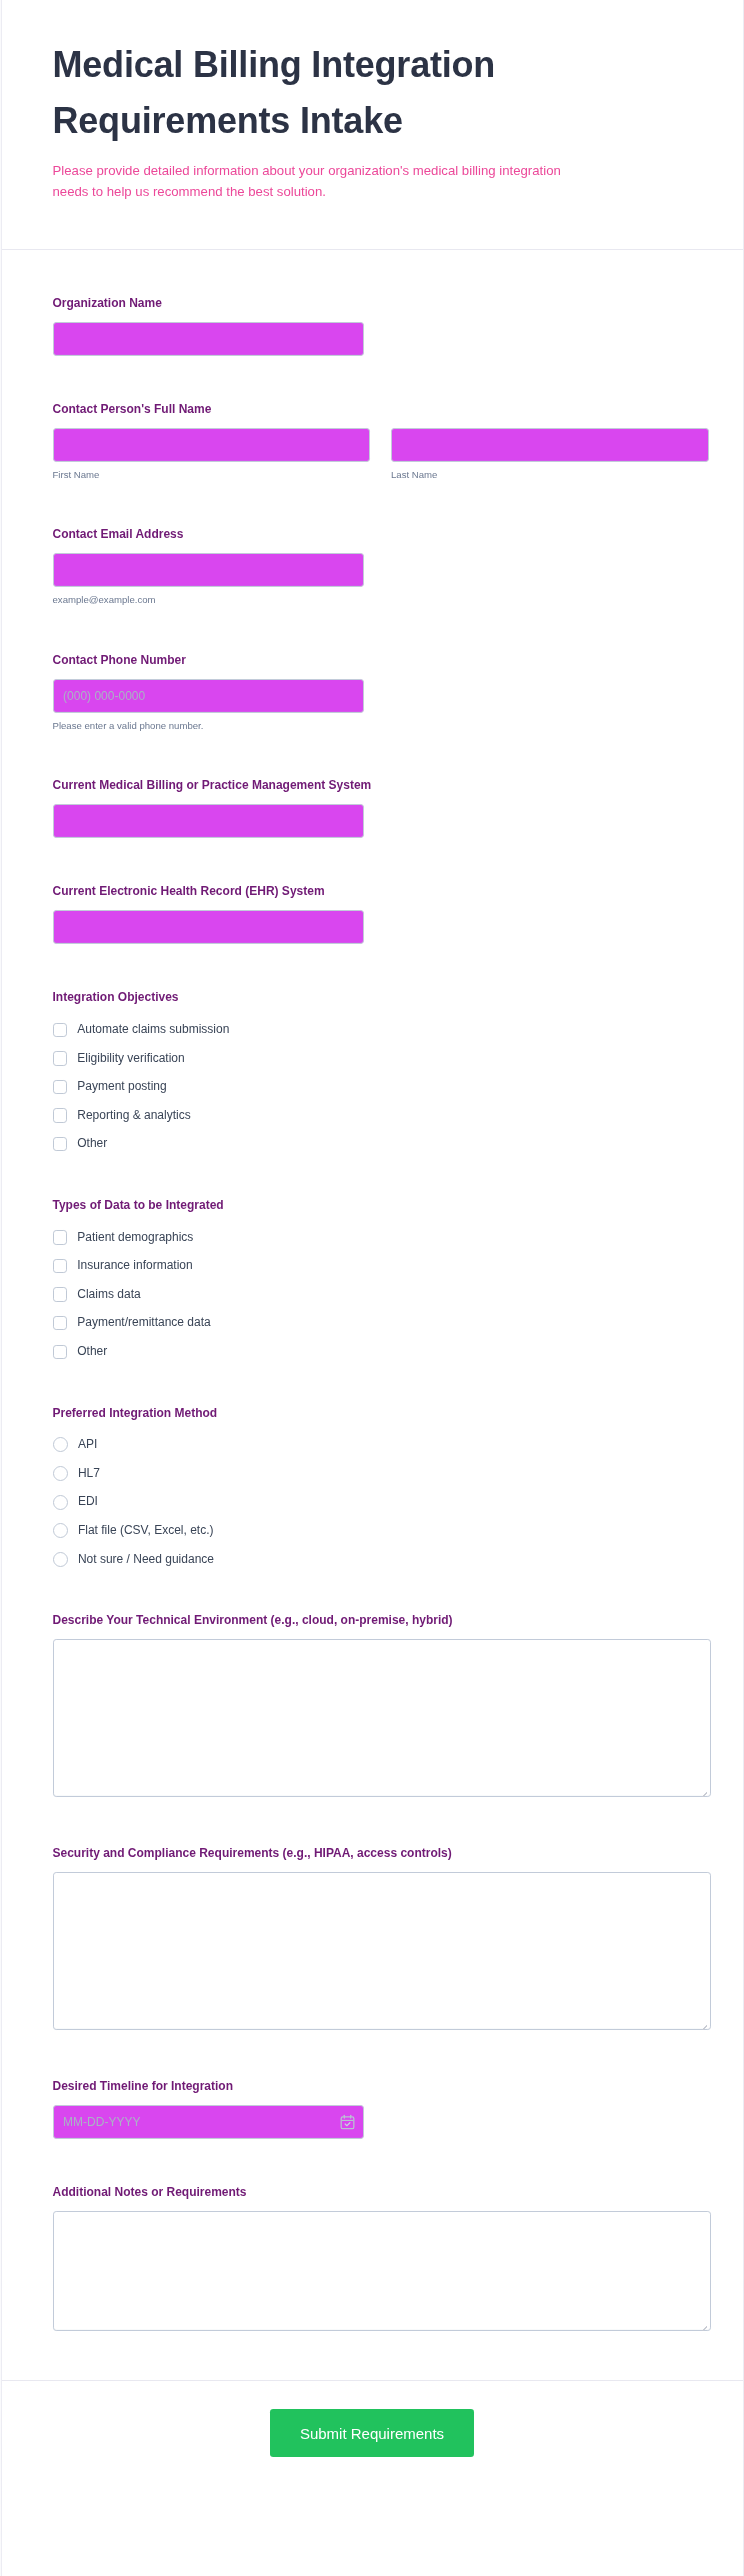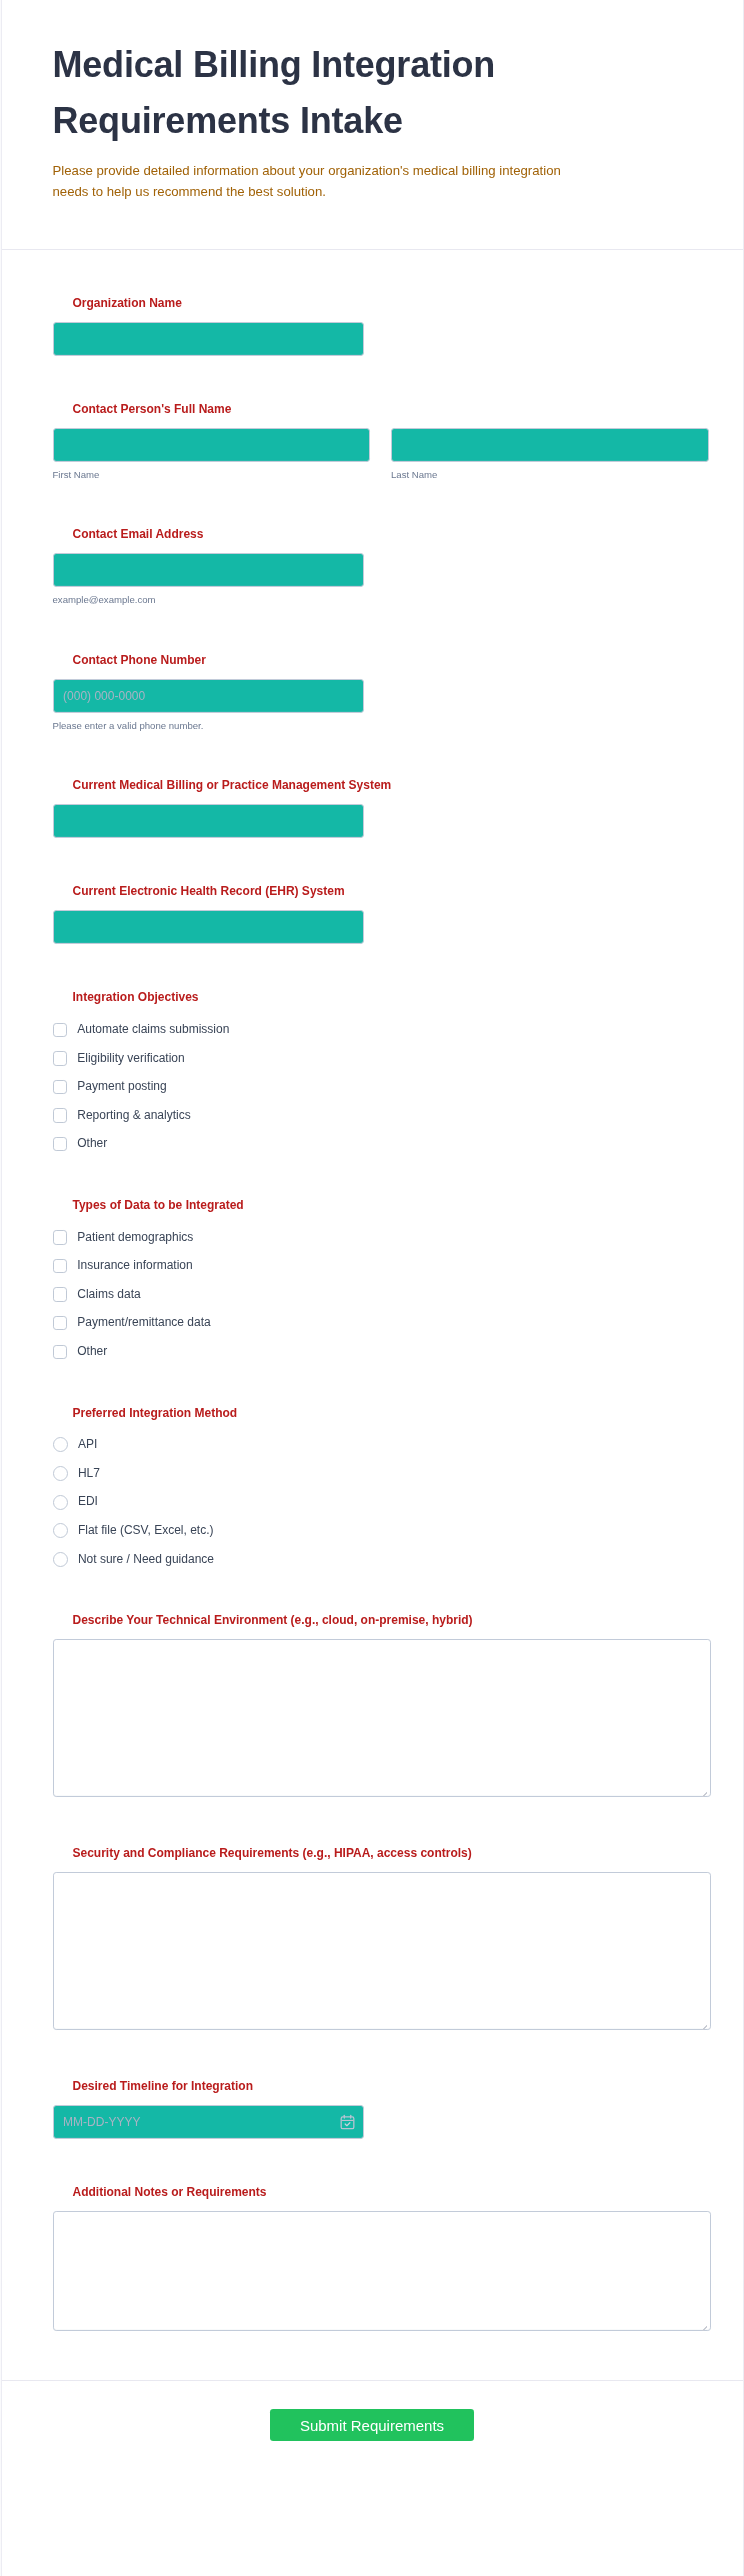--- a/index.html
+++ b/index.html
@@ -1,44 +1,44 @@
 <!DOCTYPE html>
 <html style="font-size:13px"><head>
 <meta charset="utf-8">
 <style>
   html,body{margin:0;padding:0;background:#fafafc;}
   body{font-family:"Liberation Sans","DejaVu Sans",sans-serif;-webkit-font-smoothing:antialiased;}
   .page{width:743px;margin:0 auto;background:#ffffff;border-left:0.8px solid #ececf3;border-right:0.8px solid #ececf3;min-height:2576px;box-sizing:border-box;}
   .header{padding:37px 51px 46px 51px;border-bottom:0.8px solid #e8e8f0;}
   .form-title{font-size:36px;font-weight:700;color:#2c3345;line-height:1.55;margin:0 0 11.2px 0;max-width:616px;letter-spacing:-0.2px;}
-  .form-subtitle{font-size:13.2px;color:#a16207;line-height:1.62;max-width:520px;}
+  .form-subtitle{font-size:13.2px;color:#ec4899;line-height:1.62;max-width:520px;}
   .form-body{padding:46px 34px 0 51px;}
   .field{margin-bottom:46px;}
-  .field-label{font-size:12px;font-weight:600;color:#b91c1c;margin-bottom:10.4px;line-height:1.3;margin-left:20px;}
-  .text-input{box-sizing:border-box;width:311px;height:34px;border:0.8px solid #c2cbd9;border-radius:3.2px;background:#14b8a6;font-size:12px;color:#2c3345;padding:0 9.6px;outline:none;font-family:inherit;box-shadow:inset 0 -0.8px 0.8px rgba(176,188,206,0.18);}
+  .field-label{font-size:12px;font-weight:600;color:#701a75;margin-bottom:10.4px;line-height:1.3;}
+  .text-input{box-sizing:border-box;width:311px;height:34px;border:0.8px solid #c2cbd9;border-radius:3.2px;background:#d946ef;font-size:12px;color:#2c3345;padding:0 9.6px;outline:none;font-family:inherit;box-shadow:inset 0 -0.8px 0.8px rgba(176,188,206,0.18);}
   .text-input::placeholder{color:#a9b3c4;}
   .name-row{display:flex;gap:21px;justify-content:space-between;}
   .name-col{width:319px;}
   .name-col .text-input{width:100%;}
   .sublabel{font-size:9.6px;color:#6b7890;margin-top:7.2px;line-height:1.3;}
   .options{margin-top:16px;}
   .option-row{display:flex;align-items:center;margin-bottom:13px;}
   .checkbox,.radio{appearance:none;-webkit-appearance:none;margin:0;width:14.4px;height:14.4px;border:0.8px solid #c0c9d6;background:#fff;cursor:pointer;flex:0 0 auto;}
   .checkbox{border-radius:3.2px;}
   .radio{width:15px;height:15px;border-radius:50%;}
   .option-label{margin-left:10.4px;font-size:12px;color:#394456;cursor:pointer;line-height:1.3;text-align:right;}
   .ta-wrap{position:relative;width:658px;}
   .textarea{box-sizing:border-box;width:658px;height:158px;border:0.8px solid #c2cbd9;border-radius:3.2px;background:#fff;resize:none;outline:none;font-family:inherit;font-size:12px;color:#2c3345;padding:8px 9.6px;box-shadow:inset 0 -0.8px 0.8px rgba(176,188,206,0.12);}
   .textarea.short{height:120px;}
   .grip{position:absolute;right:3.2px;bottom:3.2px;width:8.8px;height:8.8px;background:repeating-linear-gradient(135deg,#c9ccd4 0 1.2px,transparent 1.2px 4px);clip-path:polygon(100% 0,100% 100%,0 100%);pointer-events:none;}
   .date-wrap{position:relative;width:311px;}
   .date-wrap .text-input{width:100%;padding-right:44px;}
   .calendar-icon{position:absolute;right:8.8px;top:50%;transform:translateY(-50%);cursor:pointer;display:flex;}
   .submit-section{border-top:0.8px solid #e8e8f0;margin-top:17.6px;padding:28px 0 38px 0;display:flex;justify-content:center;}
-  .submit-btn{background:#21c25d;color:#ffffff;border:none;border-radius:3.2px;height:32px;padding:0 30px;font-size:15px;font-weight:500;font-family:inherit;cursor:pointer;}
+  .submit-btn{background:#21c25d;color:#ffffff;border:none;border-radius:3.2px;height:48px;padding:0 30px;font-size:15px;font-weight:500;font-family:inherit;cursor:pointer;}
 </style>
 </head>
 <body>
 
 <div class="page">
 
   <div class="header">
     <div class="form-title">Medical Billing Integration Requirements Intake</div>
     <div class="form-subtitle">Please provide detailed information about your organization's medical billing integration needs to help us recommend the best solution.</div>
   </div>

